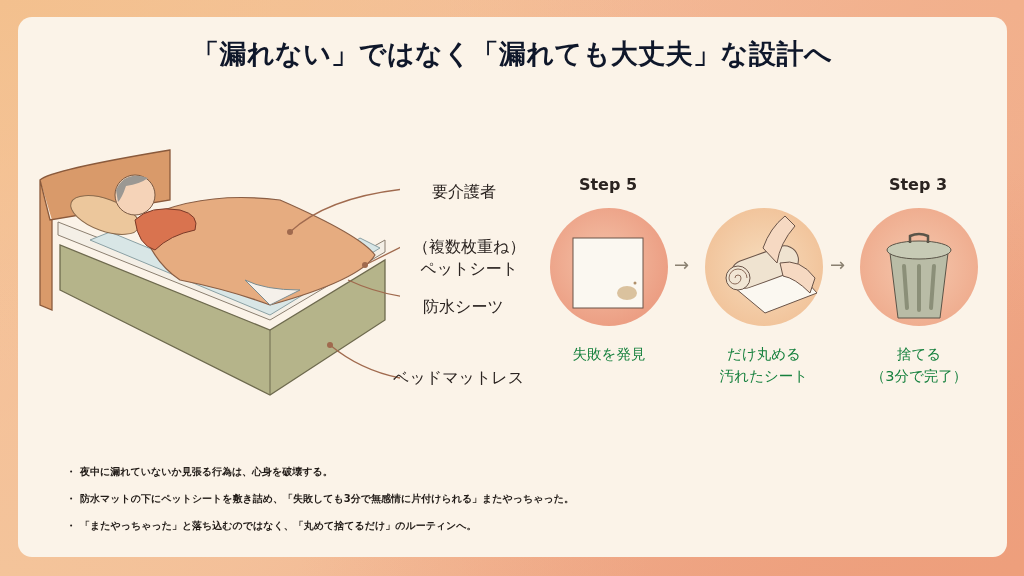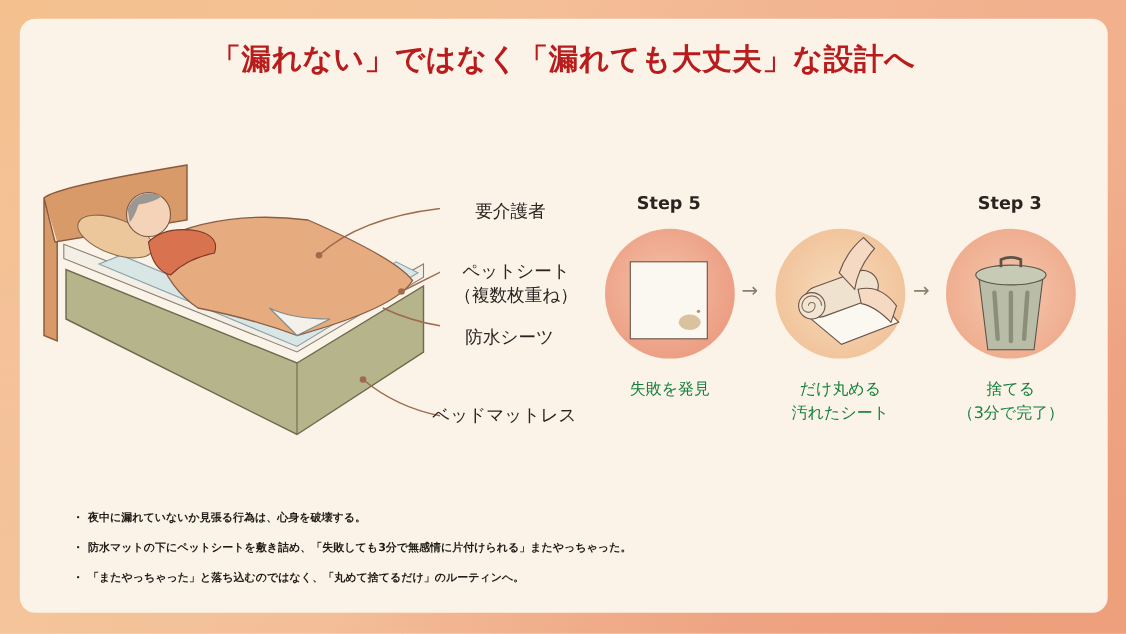--- a/index.html
+++ b/index.html
@@ -13,21 +13,21 @@
       radial-gradient(ellipse at 100% 0%, #f2b08c 0%, rgba(242,176,140,0) 40%),
       radial-gradient(ellipse at 0% 100%, #f4c49a 0%, rgba(244,196,154,0) 45%),
       linear-gradient(135deg, #f6c79c 0%, #f3b998 50%, #ec9e7e 100%);
   }
   .card {
     position: absolute; left: 18px; top: 17px; width: 989px; height: 540px;
     background: #fbf3e8; border-radius: 14px;
   }
   .title {
     position: absolute; left: 0; top: 36px; width: 1024px; text-align: center;
-    font-size: 27px; font-weight: bold; color: #b91c1c; letter-spacing: 0.5px;
+    font-size: 27px; font-weight: bold; color: #0f172a; letter-spacing: 0.5px;
   }
   .illustration { position: absolute; left: 30px; top: 140px; width: 370px; height: 285px; }
   .callout {
     position: absolute; font-size: 16px; font-weight: normal; color: #2a2320; line-height: 22px;
     text-align: center;
   }
   .step-label { position: absolute; font-size: 16px; font-weight: bold; color: #2a2320; text-align: center; width: 120px; }
   .step-circle { position: absolute; width: 118px; height: 118px; border-radius: 50%; }
   .step-caption { position: absolute; font-size: 14.5px; font-weight: normal; color: #15803d; text-align: center; width: 150px; line-height: 22px; }
   .arrow { position: absolute; font-size: 18px; color: #8a8070; }
@@ -68,22 +68,22 @@
   <circle cx="260" cy="92" r="3" fill="#a06a4e"></circle>
   <path d="M335 125 L385 100" fill="none" stroke="#a06a4e" stroke-width="1.3"></path>
   <circle cx="335" cy="125" r="3" fill="#a06a4e"></circle>
   <path d="M318 140 Q350 155 385 158" fill="none" stroke="#a06a4e" stroke-width="1.3"></path>
   <path d="M300 205 Q330 230 370 238" fill="none" stroke="#a06a4e" stroke-width="1.3"></path>
   <circle cx="300" cy="205" r="3" fill="#a06a4e"></circle>
 </svg>
 
 <div class="callout" style="left:432px; top:181px;">要介護者</div>
 <div class="callout" style="left:413px; top:236px;">
+  <div>（複数枚重ね）</div>
   <div>ペットシート</div>
-  <div>（複数枚重ね）</div>
 </div>
 <div class="callout" style="left:423px; top:296px;">防水シーツ</div>
 <div class="callout" style="left:393px; top:367px;">ベッドマットレス</div>
 
 <div class="step-label" style="left:548px; top:175px;">Step 5</div>
 <div class="step-label" style="left:702px; top:175px;margin-top:40px;">Step 2</div>
 <div class="step-label" style="left:858px; top:175px;">Step 3</div>
 
 <div class="step-circle" style="left:550px; top:208px; background: radial-gradient(circle at 45% 45%, #f4c2a8 0%, #ec9f84 70%, #e99a80 100%);">
   <svg width="118" height="118" viewBox="0 0 118 118">

